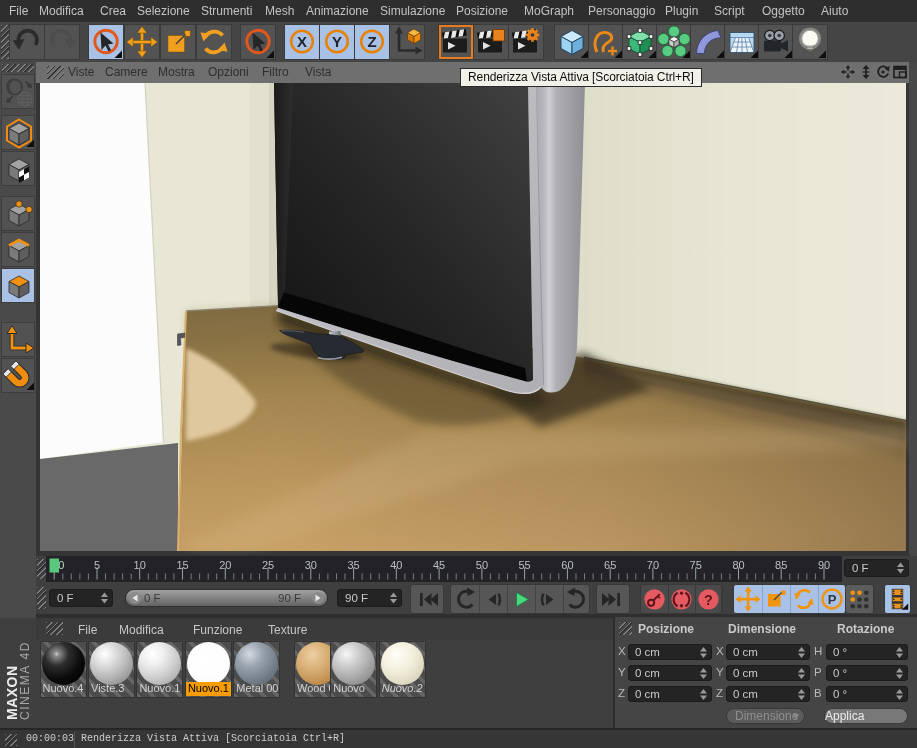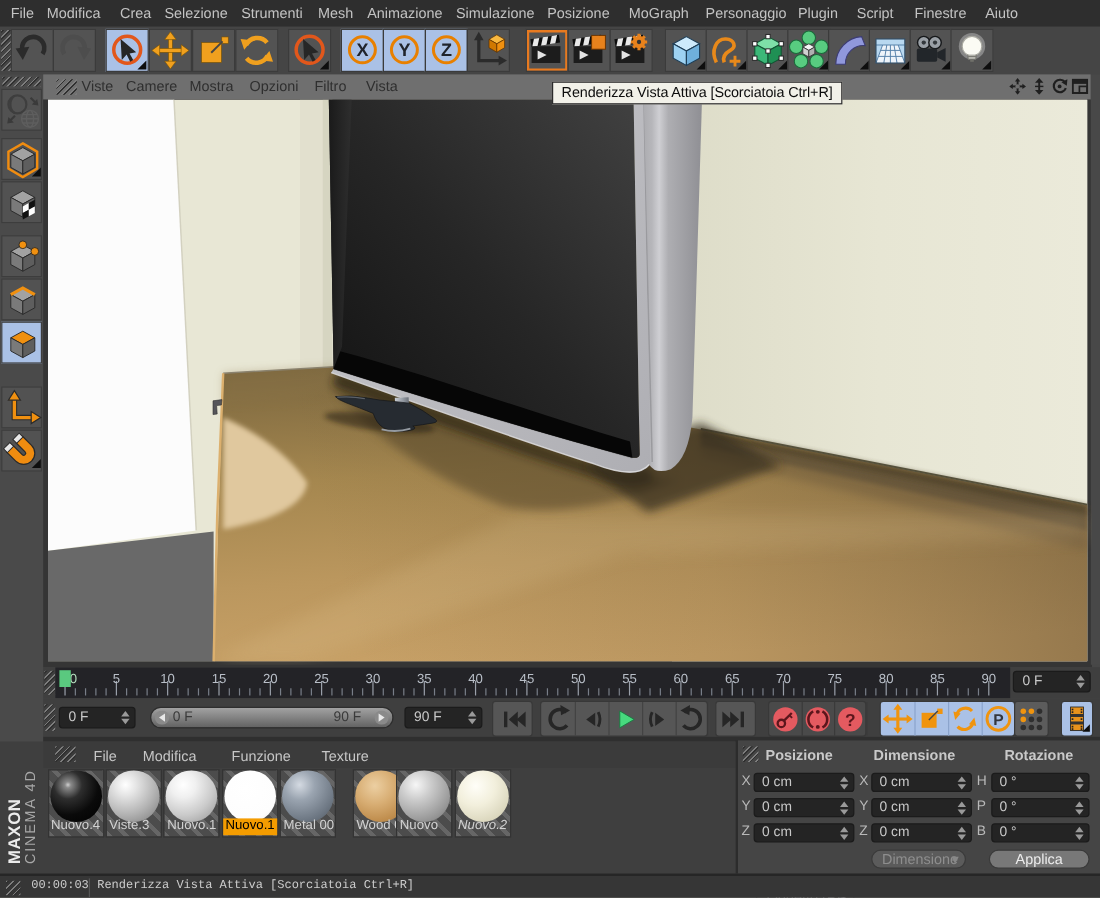--- a/index.html
+++ b/index.html
@@ -61,21 +61,21 @@
 <span style="left:137px">Selezione</span>
 <span style="left:201px">Strumenti</span>
 <span style="left:265px">Mesh</span>
 <span style="left:306px">Animazione</span>
 <span style="left:380px">Simulazione</span>
 <span style="left:456px">Posizione</span>
 <span style="left:524px">MoGraph</span>
 <span style="left:588px">Personaggio</span>
 <span style="left:665px">Plugin</span>
 <span style="left:714px">Script</span>
-<span style="left:762px">Finestre</span>
+<span style="left:762px">Oggetto</span>
 <span style="left:821px">Aiuto</span>
 </div>
 
 <div class="ab" id="toolbar">
 <div class="ab grip" style="left:1px;top:3px;width:9px;height:34px;"></div>
 <div class="tb" style="left:9px;">
         <svg width="34" height="34" viewBox="0 0 34 34">
           <path d="M25.5,20 A9.3,9.3 0 1 0 9.5,19.5" fill="none" stroke="#2b2b2b" stroke-width="3.8"></path>
           <polygon points="3,15.5 14.5,14 9,25" fill="#2b2b2b"></polygon>
         </svg>
@@ -894,21 +894,21 @@
           <polygon points="4.5,1 1,5.5 8,5.5" fill="#9a9a9a"></polygon>
           <polygon points="4.5,12 1,7.5 8,7.5" fill="#9a9a9a"></polygon>
         </svg></div>
       <span class="lb" style="left:199px;top:70px;">B</span>
       <div class="fld" style="left:211px;top:69px;width:82px;height:16px;line-height:14px;padding-left:6px;">0 °<svg width="9" height="13" style="position:absolute;right:3px;top:1px;">
           <polygon points="4.5,1 1,5.5 8,5.5" fill="#9a9a9a"></polygon>
           <polygon points="4.5,12 1,7.5 8,7.5" fill="#9a9a9a"></polygon>
         </svg></div>
       <div class="drop" style="left:15px;top:91px;width:82px;height:16px;line-height:14px;padding-left:8px;margin-top:32px;">Oggetto (Re<span style="position:absolute;right:5px;top:0;color:#bbb;">▾</span></div>
       <div class="drop" style="left:111px;top:91px;width:79px;height:16px;line-height:14px;padding-left:8px;color:#8e8e8e;">Dimensione<span style="position:absolute;right:5px;top:0;color:#888;">▾</span></div>
-      <div class="drop" style="left:209px;top:91px;width:84px;height:16px;line-height:14px;text-align:center;background:#787878;color:#ececec;">Applica</div>
+      <div class="drop" style="left:209px;top:91px;width:84px;height:16px;line-height:14px;text-align:left;background:#787878;color:#ececec;">Applica</div>
 </div>
 
 <div class="ab" id="status">
 <div class="ab grip" style="left:5px;top:4px;width:12px;height:12px;"></div>
 <span style="left:26px">00:00:03</span>
 <div class="vline" style="left:74px;top:2px;width:1px;height:17px;"></div>
 <span style="left:81px">Renderizza Vista Attiva [Scorciatoia Ctrl+R]</span>
 </div>
 
 </div>

